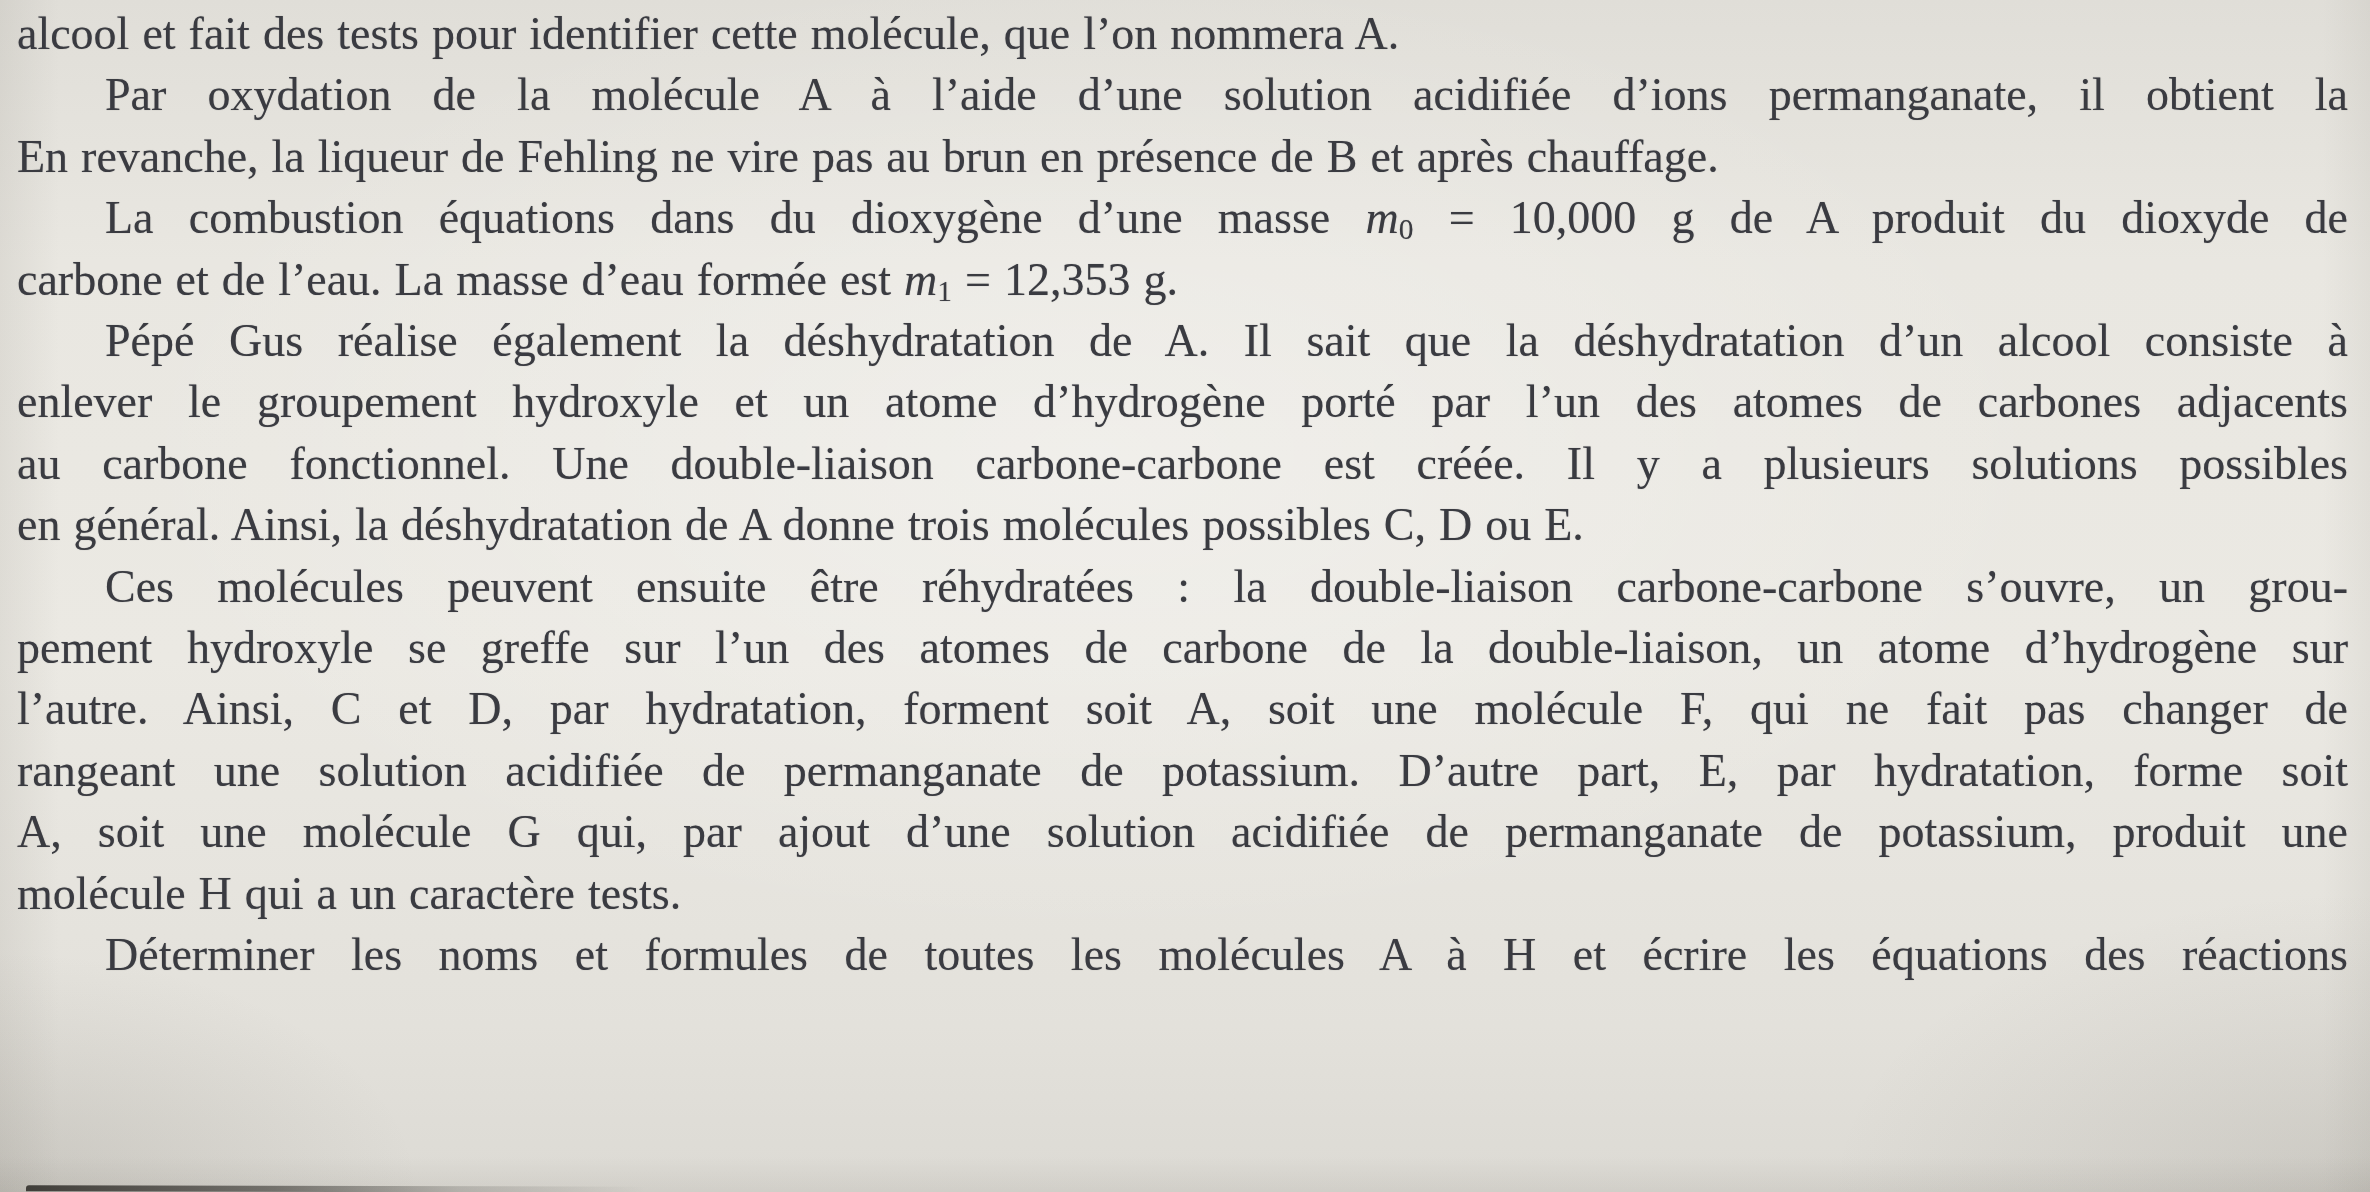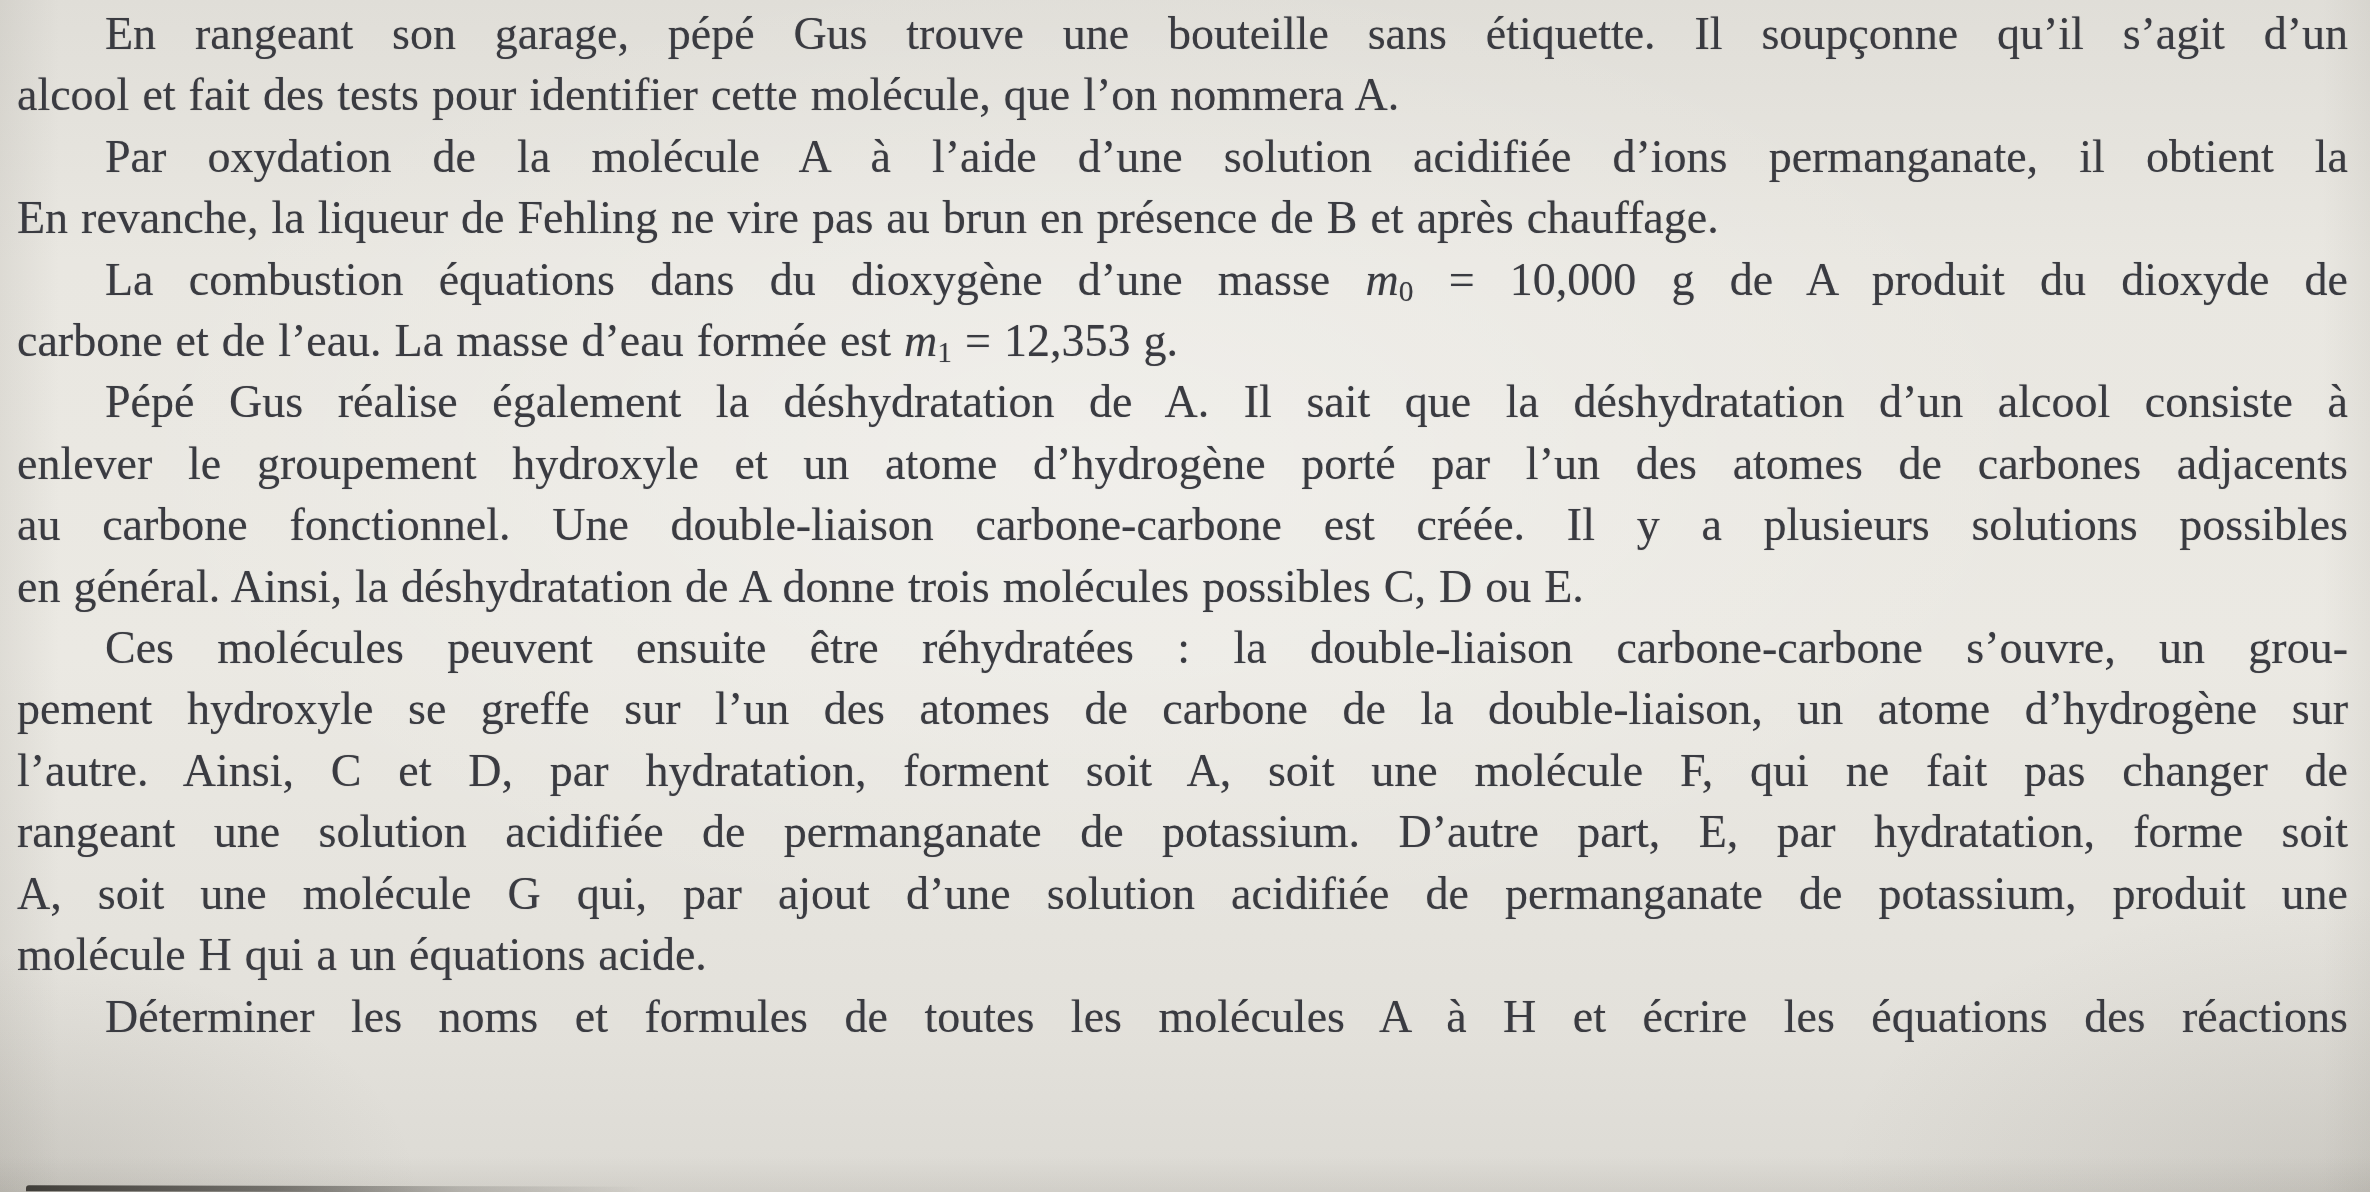--- a/index.html
+++ b/index.html
@@ -53,32 +53,31 @@
       rgba(42,40,36,0) 100%);
     transform: rotate(0.12deg);
   }
 </style>
 </head>
 <body>
 
 <div class="page">
   <div class="paper-grain"></div>
   <div class="text-block">
-      <div class="line indent just"><span>En rangeant son garage, pépé Gus trouve une bouteille sans étiquette. Il soupçonne qu’il s’agit d’un</span></div>
       <div class="line"><span>alcool et fait des tests pour identifier cette molécule, que l’on nommera A.</span></div>
       <div class="line indent just"><span>Par oxydation de la molécule A à l’aide d’une solution acidifiée d’ions permanganate, il obtient la</span></div>
       <div class="line"><span>En revanche, la liqueur de Fehling ne vire pas au brun en présence de B et après chauffage.</span></div>
       <div class="line indent just"><span>La combustion équations dans du dioxygène d’une masse </span><span class="mvar">m</span><sub>0</sub><span> = 10,000 g de A produit du dioxyde de</span></div>
       <div class="line"><span>carbone et de l’eau. La masse d’eau formée est </span><span class="mvar">m</span><sub>1</sub><span> = 12,353 g.</span></div>
       <div class="line indent just"><span>Pépé Gus réalise également la déshydratation de A. Il sait que la déshydratation d’un alcool consiste à</span></div>
       <div class="line just"><span>enlever le groupement hydroxyle et un atome d’hydrogène porté par l’un des atomes de carbones adjacents</span></div>
       <div class="line just"><span>au carbone fonctionnel. Une double-liaison carbone-carbone est créée. Il y a plusieurs solutions possibles</span></div>
       <div class="line"><span>en général. Ainsi, la déshydratation de A donne trois molécules possibles C, D ou E.</span></div>
       <div class="line indent just"><span>Ces molécules peuvent ensuite être réhydratées : la double-liaison carbone-carbone s’ouvre, un grou-</span></div>
       <div class="line just"><span>pement hydroxyle se greffe sur l’un des atomes de carbone de la double-liaison, un atome d’hydrogène sur</span></div>
       <div class="line just"><span>l’autre. Ainsi, C et D, par hydratation, forment soit A, soit une molécule F, qui ne fait pas changer de</span></div>
       <div class="line just"><span>rangeant une solution acidifiée de permanganate de potassium. D’autre part, E, par hydratation, forme soit</span></div>
       <div class="line just"><span>A, soit une molécule G qui, par ajout d’une solution acidifiée de permanganate de potassium, produit une</span></div>
-      <div class="line"><span>molécule H qui a un équations acide.</span></div>
+      <div class="line"><span>molécule H qui a un caractère tests.</span></div>
       <div class="line indent just"><span>Déterminer les noms et formules de toutes les molécules A à H et écrire les équations des réactions</span></div>
     </div>
   <div class="edge-mark"></div>
 </div>
 
 </body></html>

